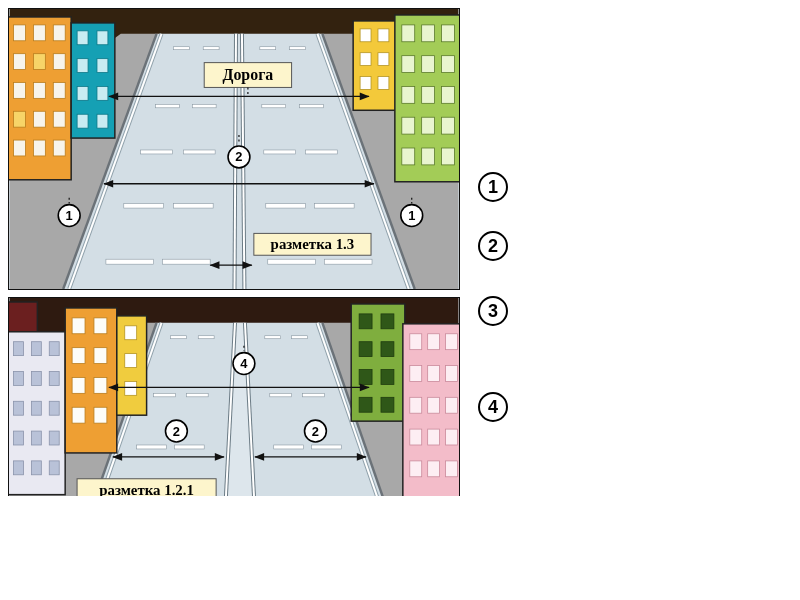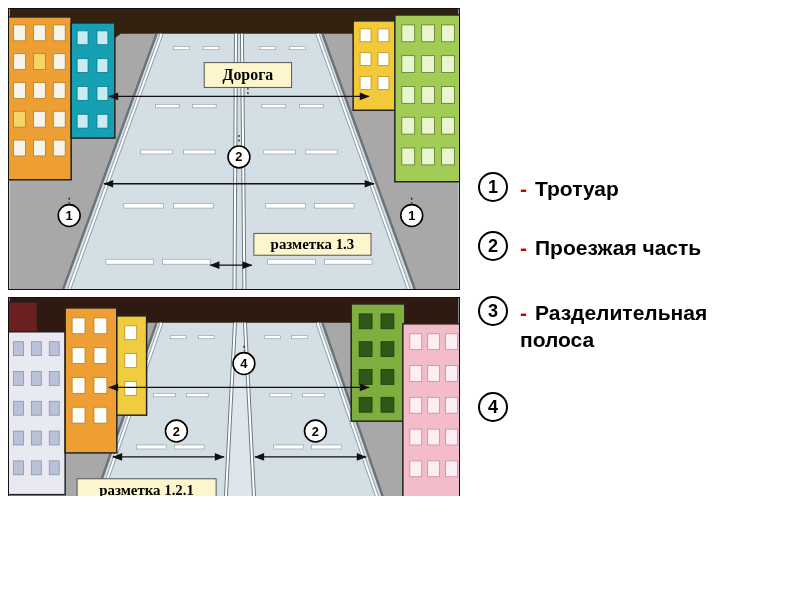--- a/index.html
+++ b/index.html
@@ -318,28 +318,25 @@
         <line x1="405" y1="206" x2="405" y2="211" stroke="#111" stroke-width="1.2" stroke-dasharray="2 2.5"></line>
         <circle cx="405" cy="223" r="11" fill="#fff" stroke="#000" stroke-width="1.6"></circle>
         <text x="405" y="227.5" text-anchor="middle" class="cnum">1</text>
       </g>
     </svg>
   </div>
 
   <div>
     <div class="legend-item" style="top:172px;">
       <span class="num-circle">1</span>
-      <span class="legend-text"><span class="legend-dash">-</span><span>Тротуар</span></span>
     </div>
     <div class="legend-item" style="top:231px;">
       <span class="num-circle">2</span>
-      <span class="legend-text"><span class="legend-dash">-</span><span>Проезжая часть</span></span>
     </div>
     <div class="legend-item" style="top:296px;">
       <span class="num-circle">3</span>
-      <span class="legend-text"><span class="legend-dash">-</span><span>Разделительная полоса</span></span>
     </div>
     <div class="legend-item" style="top:392px;">
       <span class="num-circle">4</span>
     </div>
   </div>
 
 </div>
 
 </body></html>

